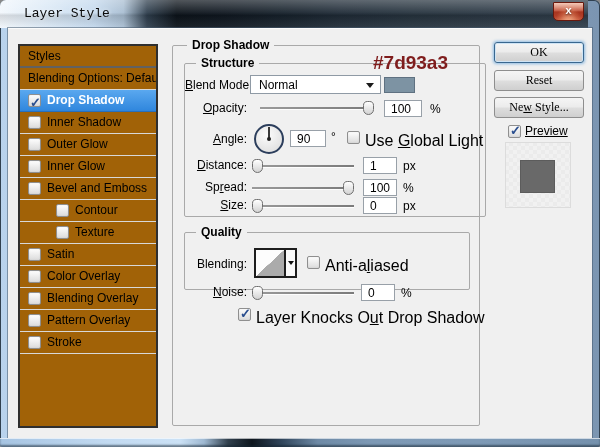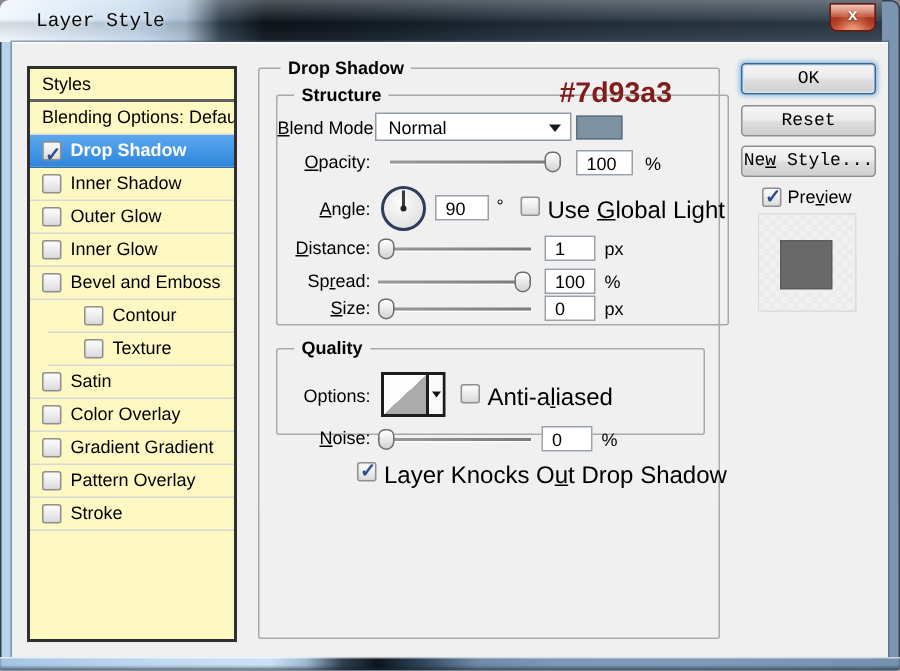--- a/index.html
+++ b/index.html
@@ -44,26 +44,26 @@
   
   .client{
     position:absolute; left:8px; top:28px; width:584px; height:411px;
     background:#f0f0f0;
     box-shadow:0 0 0 1px rgba(70,90,110,.55), inset 0 1px 0 #fbfbfb;
     font-size:12px; color:#000;
   }
   
   .sidebar{
     position:absolute; left:10px; top:16px; width:140px; height:384px;
-    border:2px solid #2f2f2f; background:#fef9c3; overflow:hidden;
+    border:2px solid #2f2f2f; background:#a16207; overflow:hidden;
   }
   .srow{ position:relative; height:22px; line-height:21px; display:flex; align-items:center;
     padding-left:8px; border-bottom:1px solid #d8d8d8; cursor:pointer; white-space:nowrap;}
   .srow.hdr{ border-bottom:2px solid #616161; }
-  .srow.indent{ padding-left:24px;margin-left:12px; }
+  .srow.indent{ padding-left:36px; }
   .srow .cb{ margin-right:6px; }
   .srow.sel{
     background:linear-gradient(#5aa8ef, #2f86dd);
     color:#fff; font-weight:bold; border-bottom:1px solid #2a6fb9;
   }
   
   .cb{
     position:relative; width:13px; height:13px; flex:0 0 13px;
     border:1px solid #8f8f8f; border-radius:2px;
     background:linear-gradient(#fefefe, #e9e9e9 60%, #dcdcdc);
@@ -130,24 +130,24 @@
     display:flex; align-items:center; justify-content:center; cursor:pointer; }
   .contour-arrow i{ width:0; height:0; border-left:3px solid transparent;
     border-right:3px solid transparent; border-top:4px solid #111; }
   .inline-label{ position:absolute; font-size:16px; white-space:nowrap; }
   
   .btn{
     position:absolute; left:486px; width:90px; height:21px;
     border:1px solid #8e8e8e; border-radius:3px;
     background:linear-gradient(#f5f5f5 0%, #ececec 45%, #dddddd 55%, #cfcfcf 100%);
     font-size:12px; text-align:center; line-height:19px; cursor:pointer;
-    font-family:Liberation Mono, monospace; color:#000;
+    font-family:Liberation Serif, serif; color:#000;
   }
   .btn.default{ border-color:#39678f; box-shadow:0 0 3px 1px rgba(90,160,220,.65), inset 0 0 0 1px #cfe4f5; }
-  .preview-row{ position:absolute; left:500px; top:96px; display:flex; align-items:center; gap:4px; }
+  .preview-row{ position:absolute; left:500px; top:96px; display:flex; align-items:center; gap:4px;text-decoration:underline; }
   .preview-thumb{
     position:absolute; left:497px; top:114px; width:66px; height:66px;
     background:
       repeating-conic-gradient(#ebebeb 0% 25%, #f1f1f1 0% 50%) 0 0 / 8px 8px;
     box-shadow:inset 0 0 0 1px #dcdcdc;
   }
   .preview-square{ position:absolute; left:16px; top:19px; width:33px; height:31px;
     background:#696969; box-shadow:0 0 0 1px #5c5c5c; }
   u{ text-decoration:underline; }
 </style>
@@ -201,21 +201,21 @@
       <div class="srow">
         <span class="cb"></span>
         <span>Satin</span>
       </div>
       <div class="srow">
         <span class="cb"></span>
         <span>Color Overlay</span>
       </div>
       <div class="srow">
         <span class="cb"></span>
-        <span>Gradient Gradient</span>
+        <span>Blending Overlay</span>
       </div>
       <div class="srow">
         <span class="cb"></span>
         <span>Pattern Overlay</span>
       </div>
       <div class="srow">
         <span class="cb"></span>
         <span>Stroke</span>
       </div>
     </div>
@@ -270,21 +270,21 @@
         <div class="track" style="left:67px; top:141px; width:102px;">
           <div class="thumb" style="left:0px;"></div>
         </div>
         <input class="vbox" style="left: 178px; top: 133px;" value="0">
         <span class="unit" style="left:218px; top:135px;">px</span>
       </div>
 
       <div class="group box-quality">
         <div class="legend">Quality</div>
 
-        <div class="flabel" style="top:24px;">Options:</div>
+        <div class="flabel" style="top:24px;">Blending:</div>
         <div class="contour-wrap">
           <div class="contour-thumb"></div>
           <div class="contour-arrow">
               <i></i>
             </div>
         </div>
         <span class="cb" style="position:absolute; left:122px; top:23px;"></span>
         <span class="inline-label" style="left:140px; top:24px;">Anti-a<u>l</u>iased</span>
 
         <div class="flabel" style="top:52px;"><u>N</u>oise:</div>

